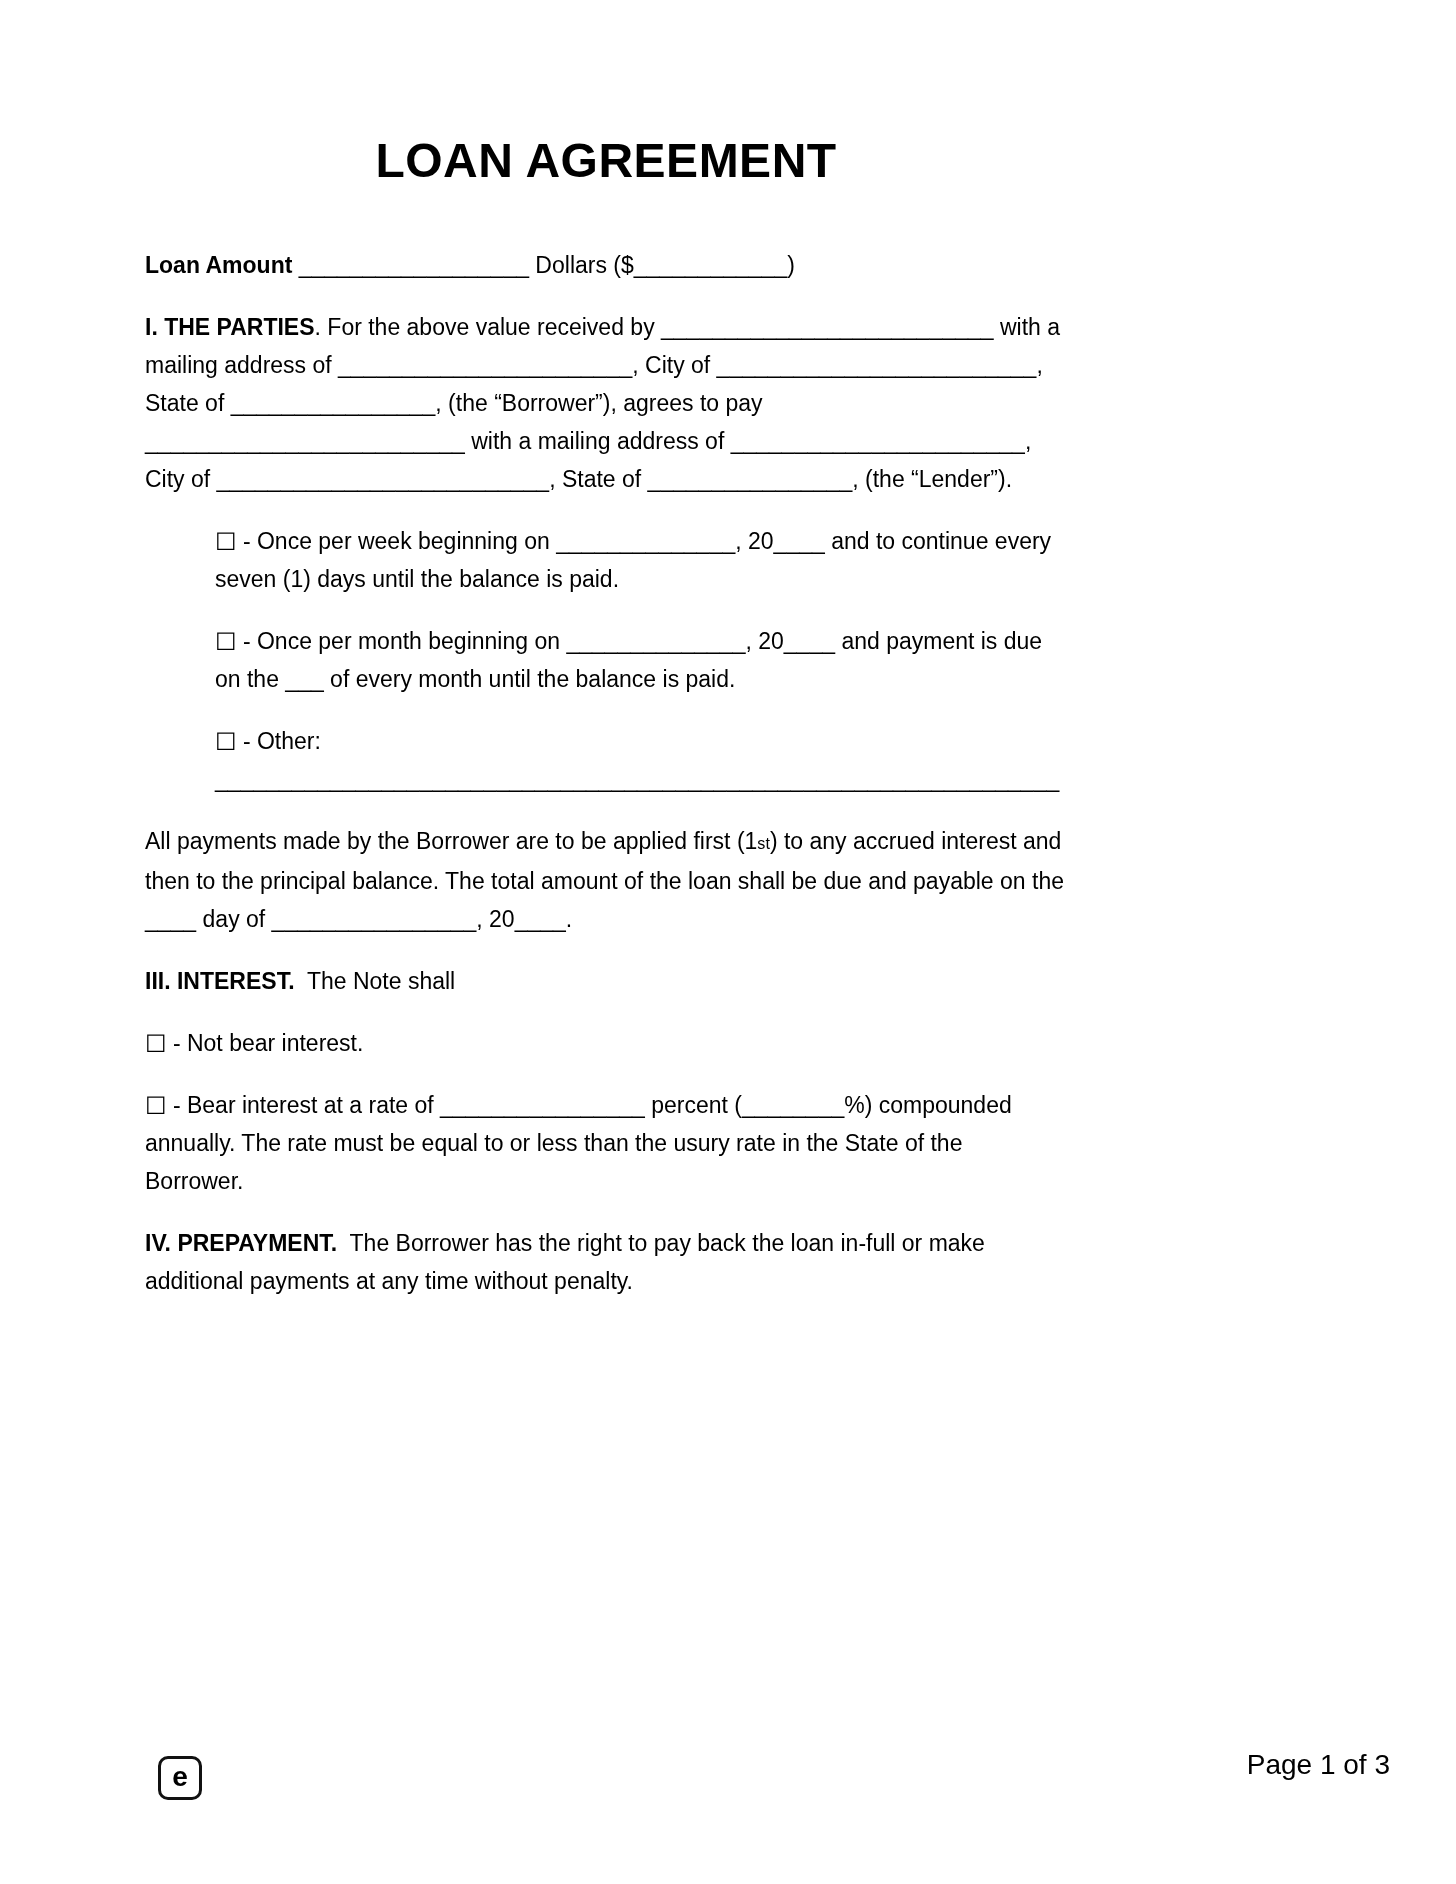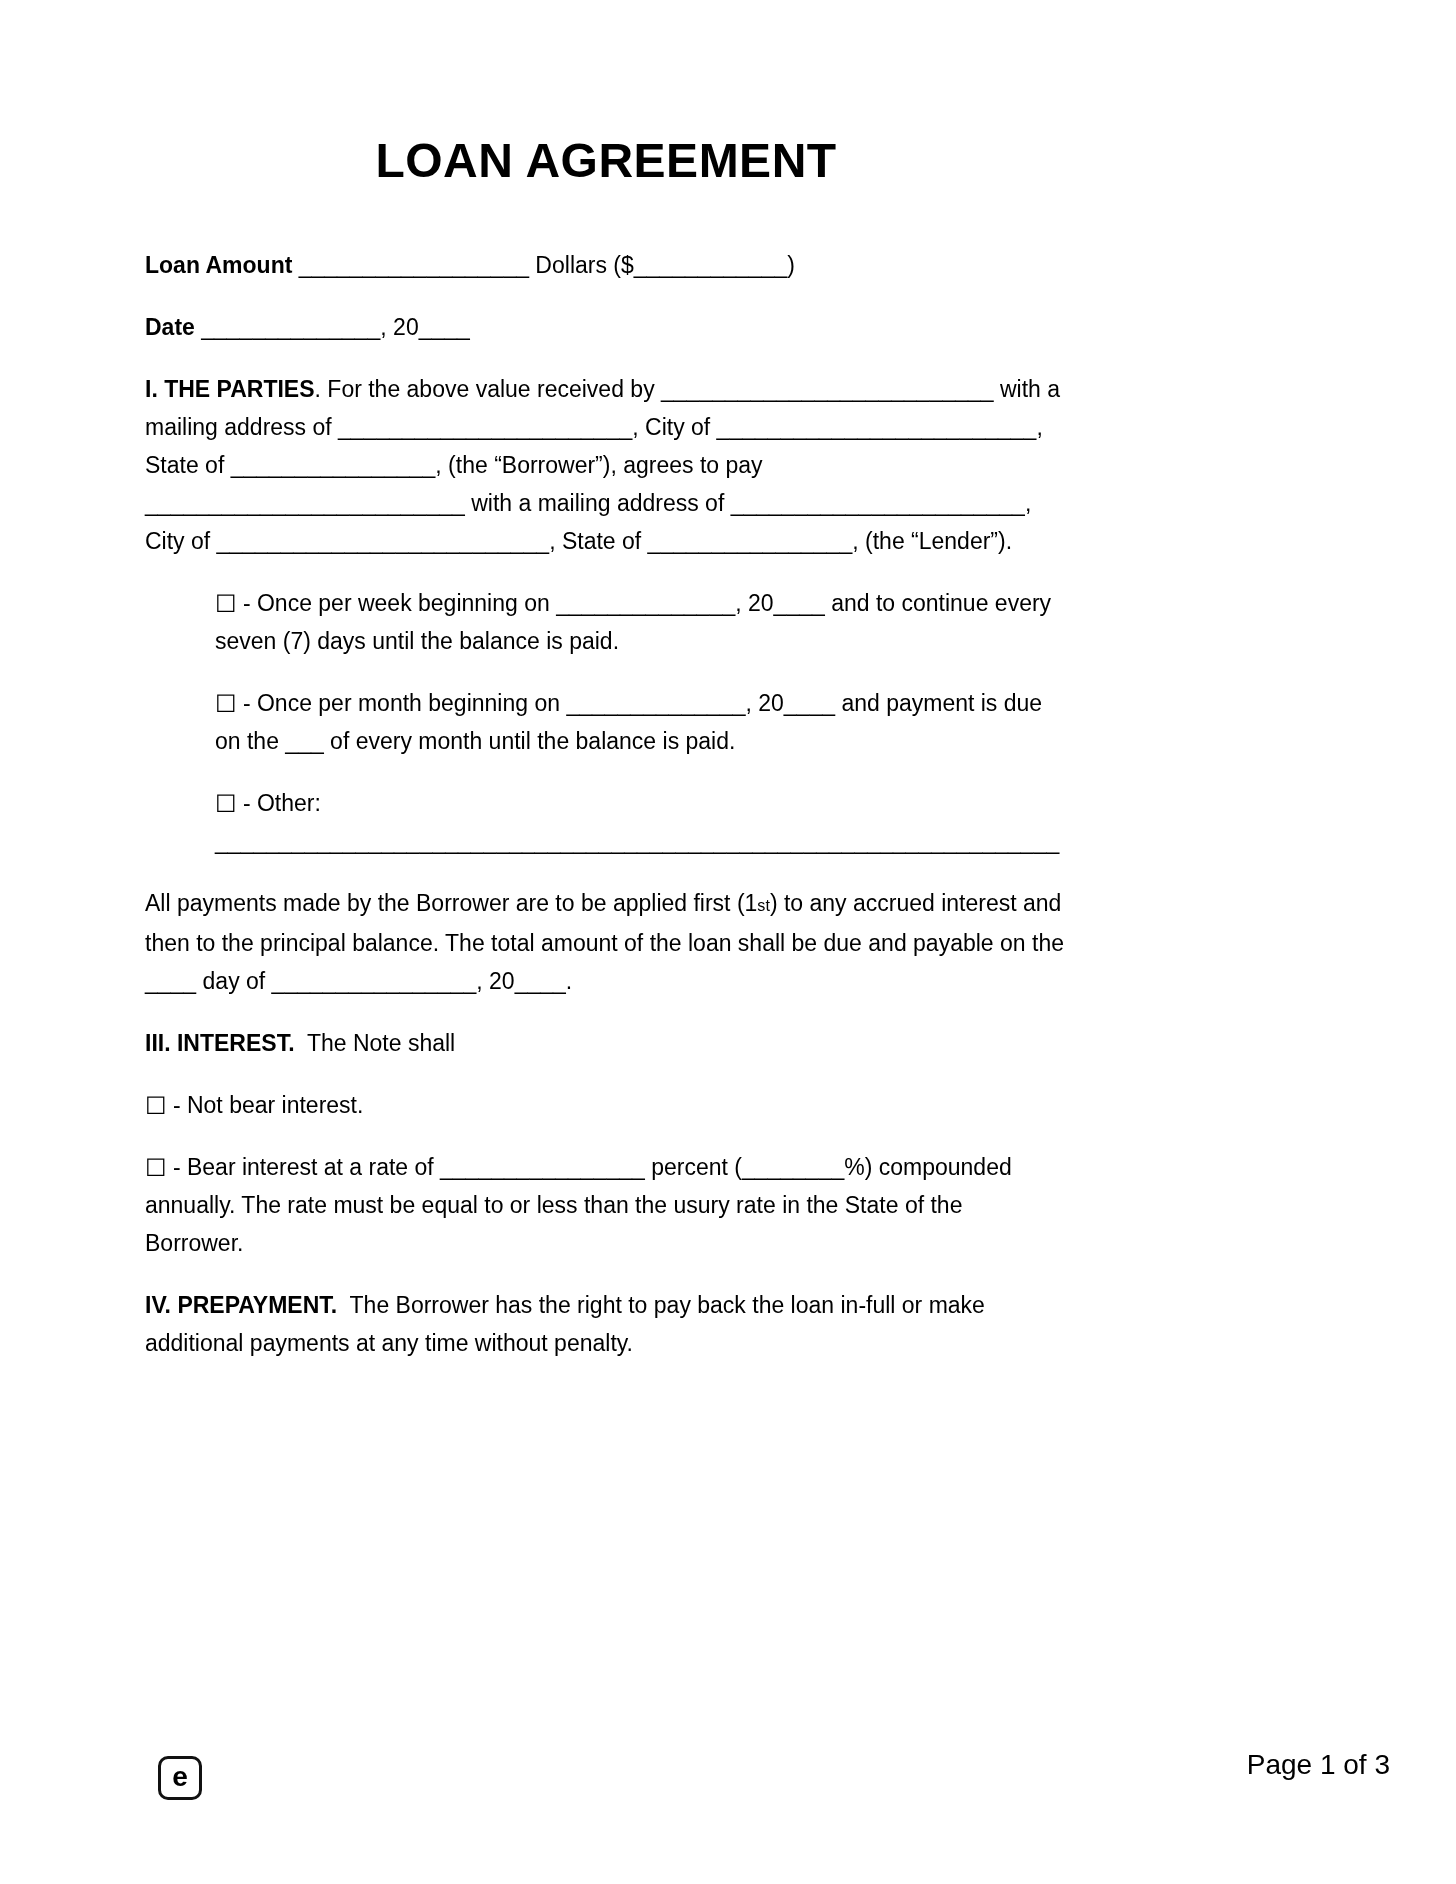--- a/index.html
+++ b/index.html
@@ -67,26 +67,25 @@
 </head>
 <body>
 
 <div class="page">
 
   <div class="content">
     <h1 class="title">LOAN AGREEMENT</h1>
 
     <p class="para"><span class="b">Loan Amount</span><span> __________________ Dollars ($____________)</span></p>
 
-    <p class="para"><span class="b">Date</span><span> ______________, 20____</span></p>
 
     <p class="para"><span class="b">I. THE PARTIES</span><span>. For the above value received by __________________________ with a mailing address of _______________________, City of _________________________, State of ________________, (the “Borrower”), agrees to pay _________________________ with a mailing address of _______________________, City of __________________________, State of ________________, (the “Lender”).</span></p>
 
 
-    <p class="para indent"><span class="checkbox">☐</span><span> - Once per week beginning on ______________, 20____ and to continue every seven (7) days until the balance is paid.</span></p>
+    <p class="para indent"><span class="checkbox">☐</span><span> - Once per week beginning on ______________, 20____ and to continue every seven (1) days until the balance is paid.</span></p>
 
     <p class="para indent"><span class="checkbox">☐</span><span> - Once per month beginning on ______________, 20____ and payment is due on the ___ of every month until the balance is paid.</span></p>
 
     <p class="para indent"><span class="checkbox">☐</span><span> - Other: __________________________________________________________________</span></p>
 
     <p class="para"><span>All payments made by the Borrower are to be applied first (1</span><span class="sm">st</span><span>) to any accrued interest and then to the principal balance. The total amount of the loan shall be due and payable on the ____ day of ________________, 20____.</span></p>
 
     <p class="para"><span class="b">III. INTEREST.</span><span>&nbsp; The Note shall</span></p>
 
     <p class="para"><span class="checkbox">☐</span><span> - Not bear interest.</span></p>

